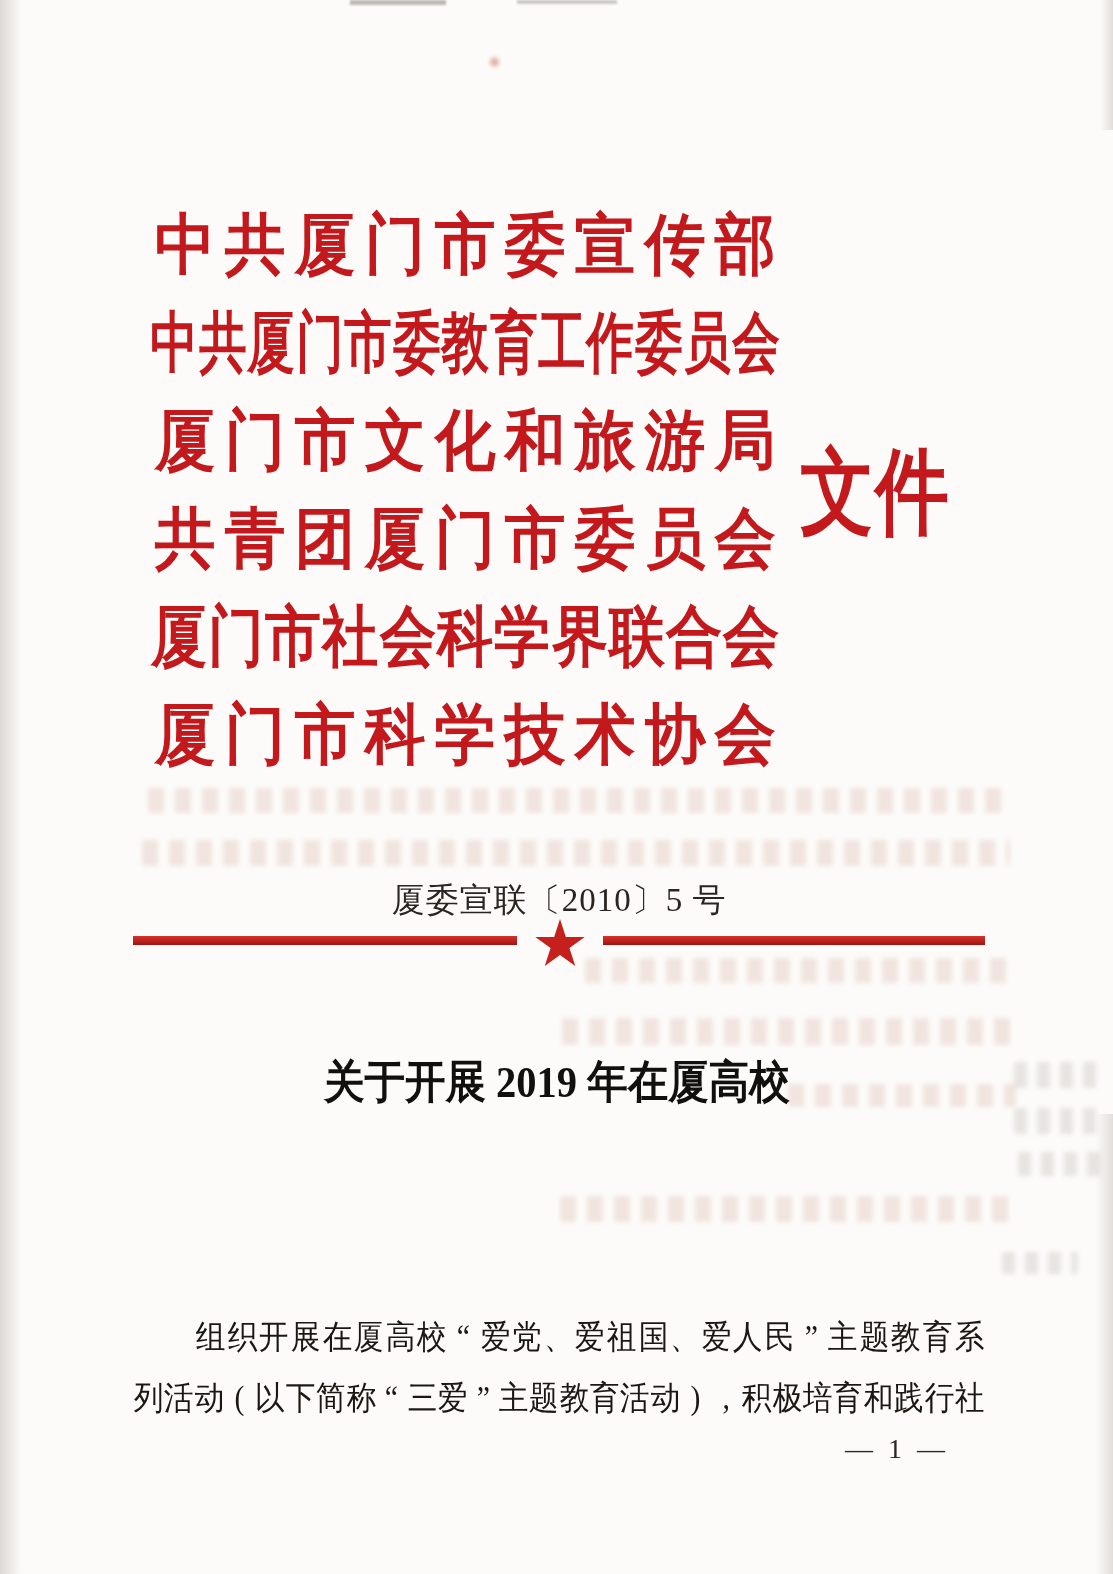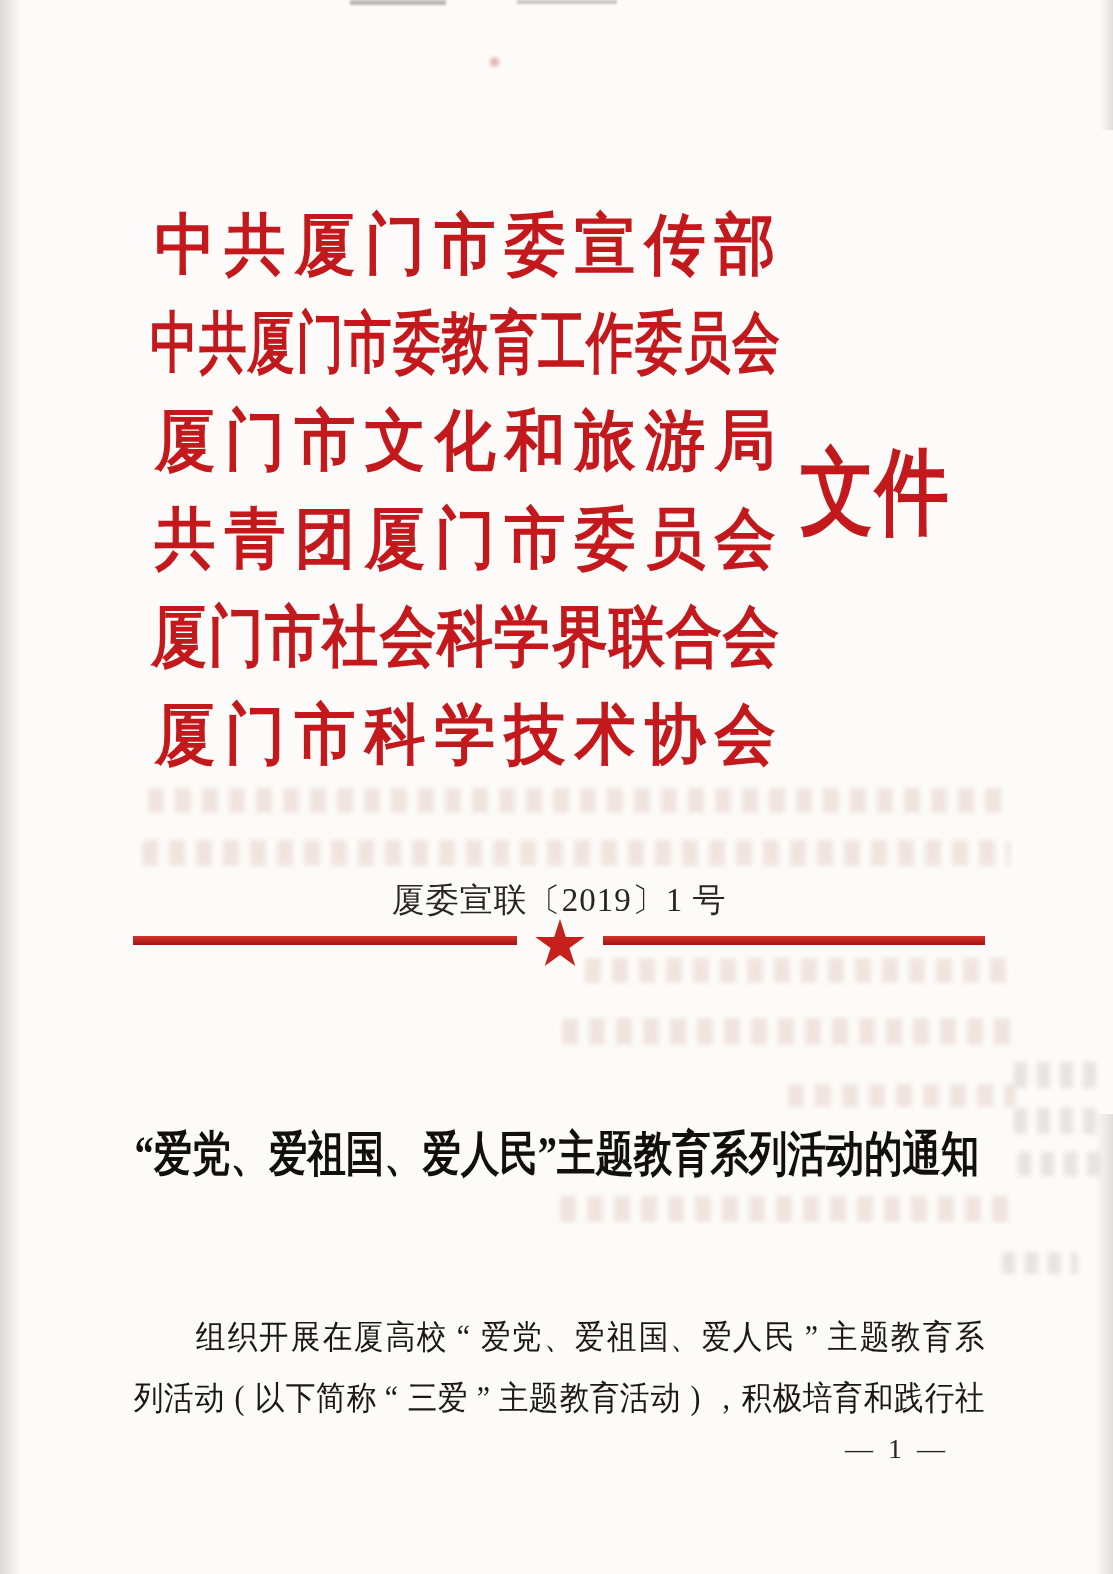--- a/index.html
+++ b/index.html
@@ -290,30 +290,30 @@
 
   <div class="doc-label">
       <span class="char-box">
         <span class="char-glyph" style="transform: scaleX(0.78);">文</span>
       </span>
       <span class="char-box">
         <span class="char-glyph" style="transform: scaleX(0.78);">件</span>
       </span>
     </div>
 
-  <div class="doc-number">厦委宣联〔2019〕1 号</div>
+  <div class="doc-number">厦委宣联〔2010〕5 号</div>
 
   <div class="rule rule-left"></div>
   <div class="rule rule-right"></div>
   <svg class="star" viewBox="0 0 100 100" aria-hidden="true">
     <polygon points="50,2 61.2,36.6 97.6,36.5 68.1,57.9 79.4,92.5 50,71 20.6,92.5 31.9,57.9 2.4,36.5 38.8,36.6" fill="#c5201c"></polygon>
   </svg>
 
-  <div class="title-line title-2">
-    <span class="squeeze-inner">“爱党、爱祖国、爱人民”主题教育系列活动的通知</span>
+  <div class="title-line title-1">
+    <span class="squeeze-inner">关于开展 2019 年在厦高校</span>
   </div>
 
   <div class="para-line para-1">
       <span class="char-box">
         <span class="char-glyph" style="transform: scaleX(0.9);">组</span>
       </span>
       <span class="char-box">
         <span class="char-glyph" style="transform: scaleX(0.9);">织</span>
       </span>
       <span class="char-box">

